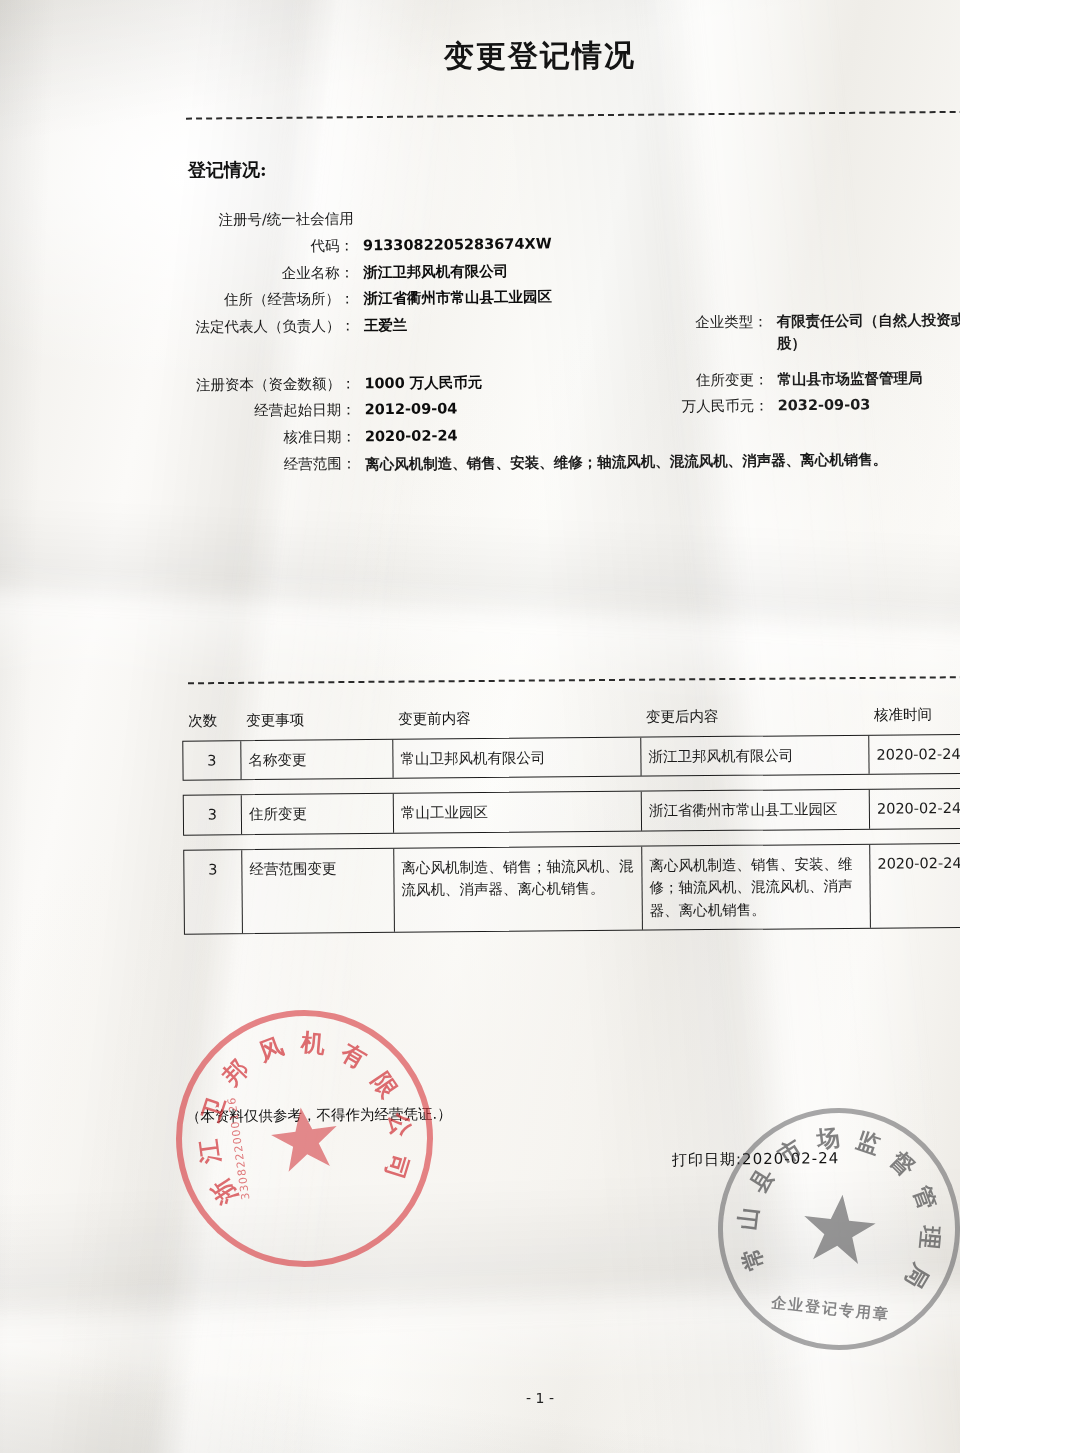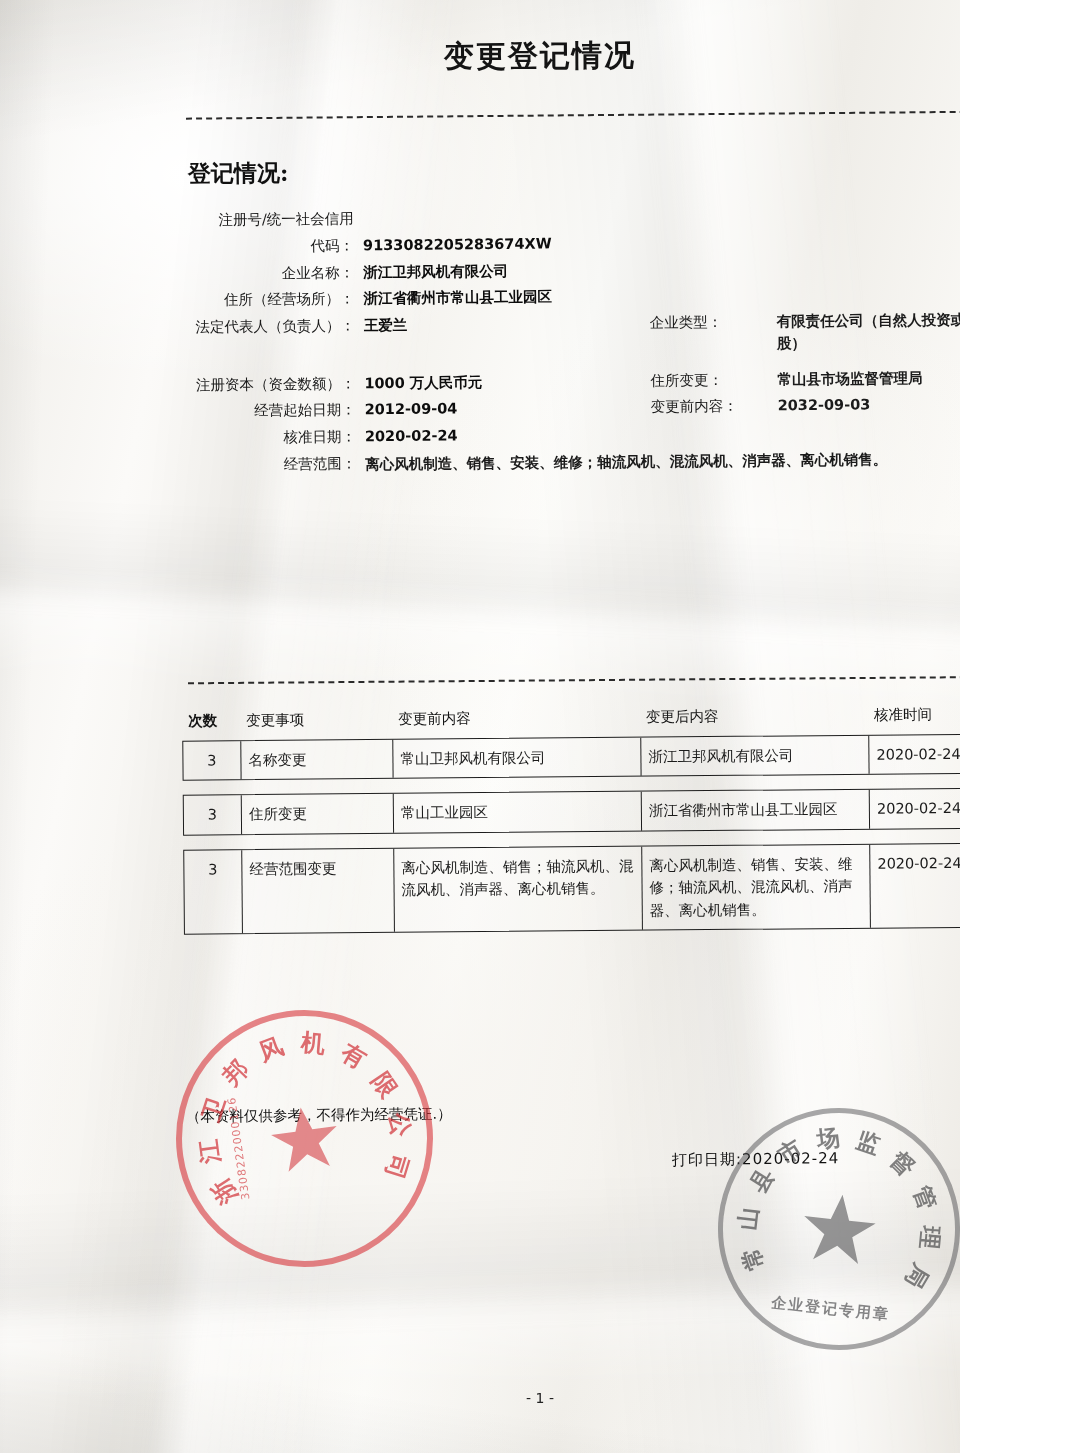--- a/index.html
+++ b/index.html
@@ -88,21 +88,21 @@
     border-top: 2px dashed #2a2a2a;
   }
   #rule-top { left: 186px; top: 114px; width: 840px; transform: rotate(-0.5deg); }
   #rule-mid { left: 188px; top: 679px; width: 838px; transform: rotate(-0.45deg); }
 
   .section-title {
     position: absolute;
     left: 188px;
     top: 158px;
     font-family: "DejaVu Serif", "Liberation Serif", serif;
-    font-size: 23px;
+    font-size: 18px;
     font-weight: bold;
     color: #111;
     transform: rotate(-0.5deg);
   }
 
   
   .reg-block {
     position: absolute;
     left: 150px;
     top: 206px;
@@ -132,20 +132,21 @@
   .val.narrow { max-width: 300px; }
   .two-col {
     display: flex;
     align-items: flex-start;
   }
   .col-left { width: 500px; display: flex; align-items: flex-start; }
   .col-right { flex: 1; display: flex; align-items: flex-start; }
   .lbl-r {
     width: 118px;
     min-width: 118px;
+    text-align: right;
     padding-right: 9px;
   }
   .val-r {
     flex: 1;
     font-weight: bold;
     max-width: 220px;
     line-height: 1.5;
   }
   .scope-val {
     flex: 1;
@@ -161,21 +162,21 @@
     top: 700px;
     width: 845px;
     transform: rotate(-0.5deg);
     font-size: 14.5px;
   }
   .tbl-head {
     display: flex;
     padding: 8px 0 10px 0;
   }
   .tbl-head > div { color: #141414; }
-  .col-c0 { width: 58px; padding-left: 6px; font-weight: bold; }
+  .col-c0 { width: 58px; padding-left: 6px; }
   .col-c1 { width: 152px; }
   .col-c2 { width: 248px; }
   .col-c3 { width: 228px; }
   .col-c4 { width: 150px; }
 
   .tbl-row {
     display: flex;
     border: 1.6px solid #1d1d1d;
     border-bottom-width: 1.6px;
     margin-bottom: 14px;
@@ -357,21 +358,21 @@
           <div class="val-r">常山县市场监督管理局</div>
         </div>
       </div>
 
       <div class="reg-row two-col">
         <div class="col-left">
           <div class="lbl">经营起始日期：</div>
           <div class="val narrow">2012-09-04</div>
         </div>
         <div class="col-right">
-          <div class="lbl-r">变更前内容：</div>
+          <div class="lbl-r">万人民币元：</div>
           <div class="val-r">2032-09-03</div>
         </div>
       </div>
 
       <div class="reg-row">
         <div class="lbl">核准日期：</div>
         <div class="val">2020-02-24</div>
       </div>
 
       <div class="reg-row">

